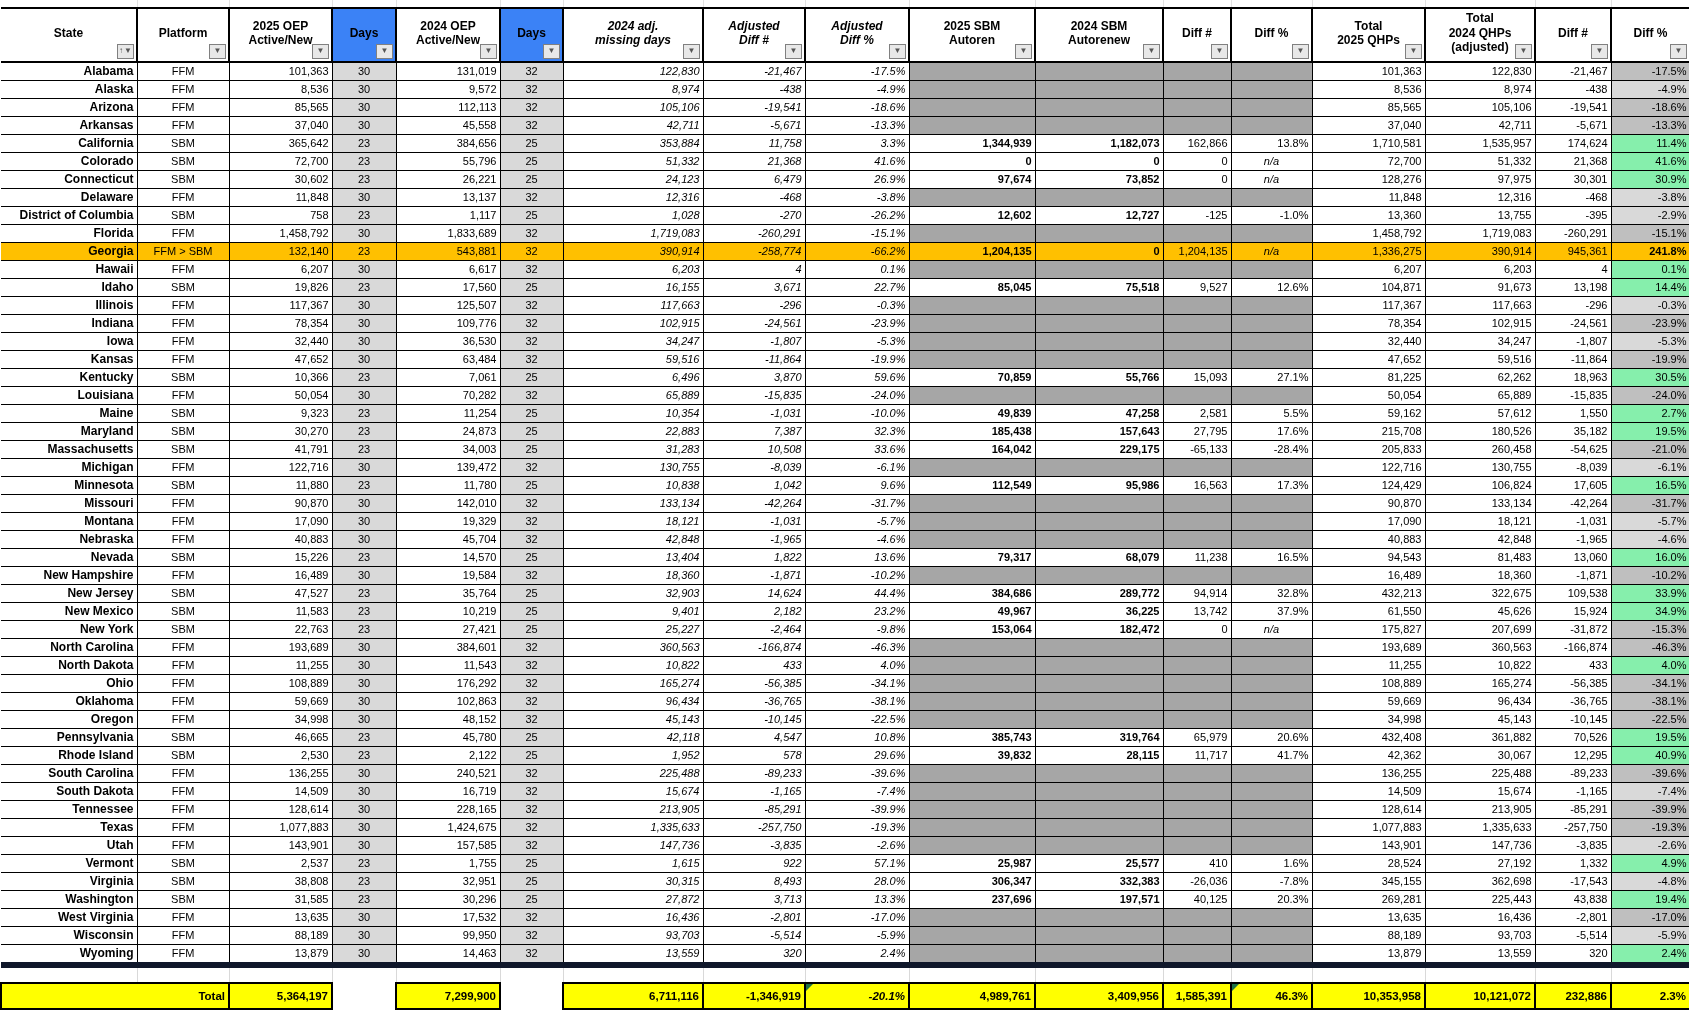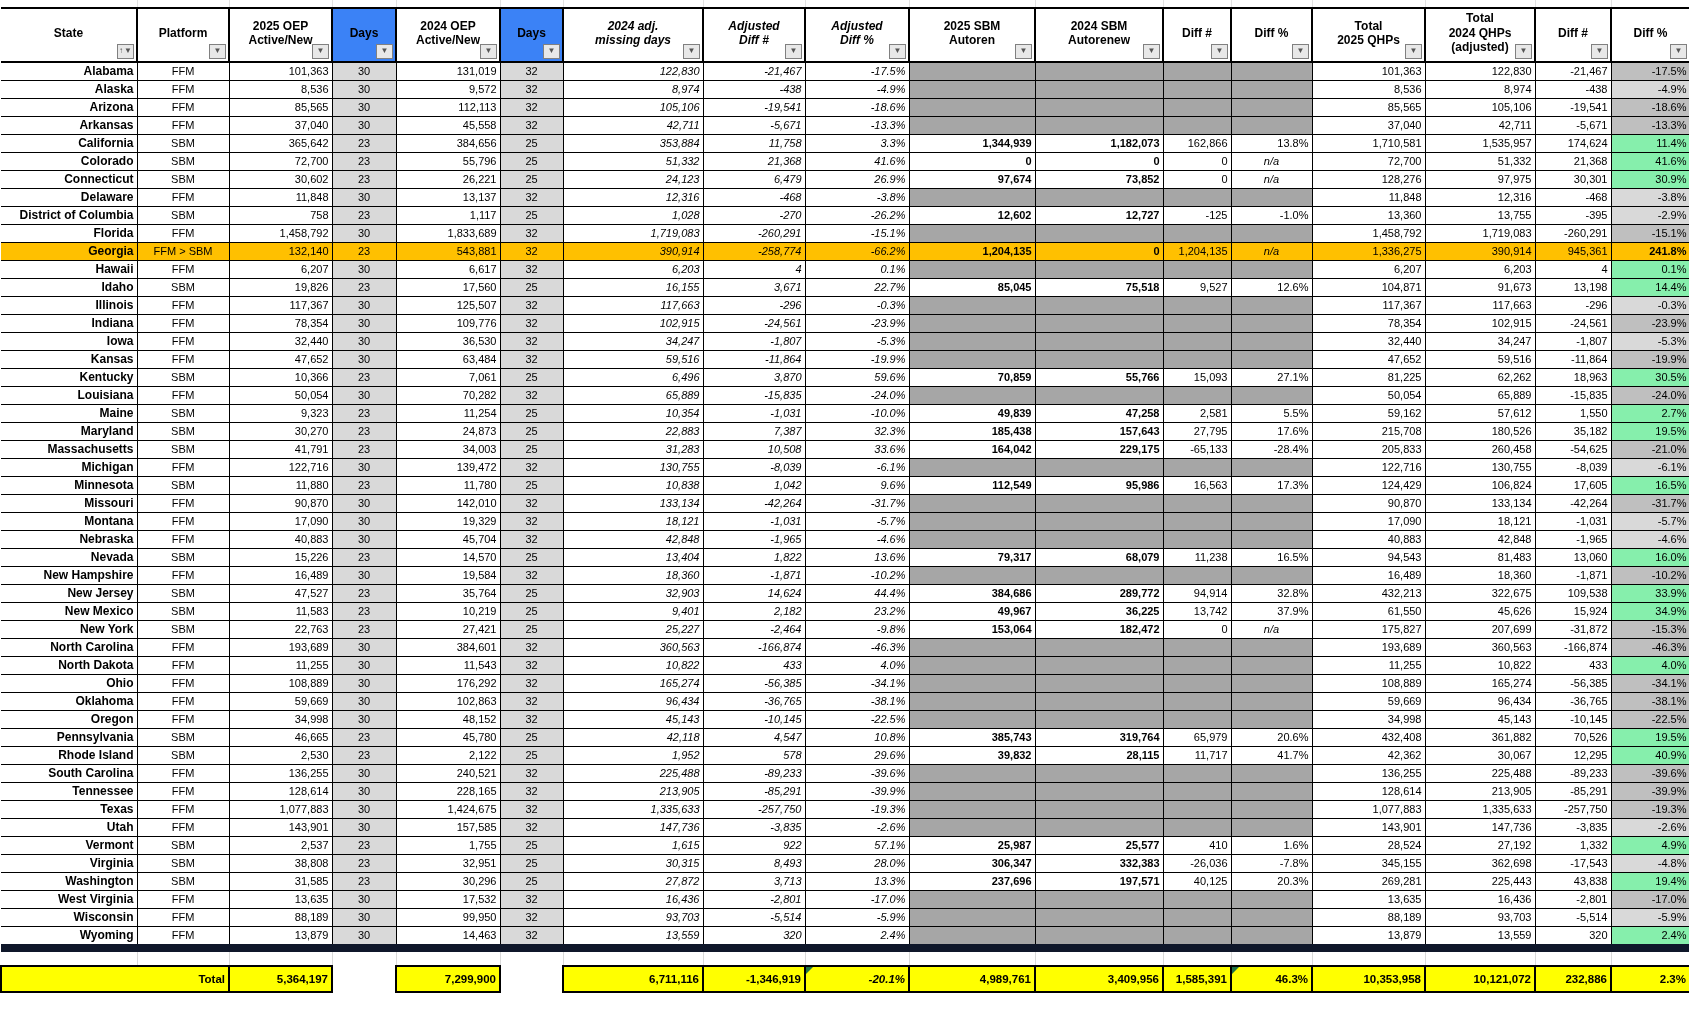--- a/index.html
+++ b/index.html
@@ -34,21 +34,21 @@
   td.days{text-align:center;background:#d9d9d9;}
   td.ital{font-style:italic;}
   td.boldn{font-weight:bold;}
   td.filler{background:#a6a6a6;}
   td.na{text-align:center;font-style:italic;margin-left:20px;}
   td.pos{background:#86efac;}
   td.negd{background:#bfbfbf;}
   td.negl{background:#d9d9d9;}
   tr.hl td{background:#ffc000 !important;}
   tr.hl td.diffp{font-weight:bold;}
-  tr.last td{border-bottom:8px solid #0f172a;}
+  tr.last td{border-bottom:6px solid #0f172a;}
   
   tr.spacer td{border:none;border-right:1px solid #d9d9d9;height:18px;background:#fff;}
   
   tr.total td{height:25px;line-height:24px;font-weight:bold;font-size:11.5px;text-align:right;padding:0 3px;}
   tr.total td.tbox{background:#ffff00;border:2px solid #000;}
   tr.total td.gap{background:#fff;border:none;}
   tr.total td.titalic{font-style:italic;}
   td.tri{position:relative;}
   td.tri::before{
     content:'';position:absolute;left:0;top:0;width:0;height:0;
@@ -883,20 +883,39 @@
         <td class="boldn filler"></td>
         <td class="boldn filler"></td>
         <td class="num filler"></td>
         <td class="midp filler"></td>
         <td class="num">136,255</td>
         <td class="num">225,488</td>
         <td class="num">-89,233</td>
         <td class="diffp negd">-39.6%</td>
       </tr>
       <tr>
+        <td class="state">South Dakota</td>
+        <td class="plat">FFM</td>
+        <td class="num">14,509</td>
+        <td class="days">30</td>
+        <td class="num">16,719</td>
+        <td class="days">32</td>
+        <td class="ital">15,674</td>
+        <td class="ital">-1,165</td>
+        <td class="ital">-7.4%</td>
+        <td class="boldn filler"></td>
+        <td class="boldn filler"></td>
+        <td class="num filler"></td>
+        <td class="midp filler"></td>
+        <td class="num">14,509</td>
+        <td class="num">15,674</td>
+        <td class="num">-1,165</td>
+        <td class="diffp negl">-7.4%</td>
+      </tr>
+      <tr>
         <td class="state">Tennessee</td>
         <td class="plat">FFM</td>
         <td class="num">128,614</td>
         <td class="days">30</td>
         <td class="num">228,165</td>
         <td class="days">32</td>
         <td class="ital">213,905</td>
         <td class="ital">-85,291</td>
         <td class="ital">-39.9%</td>
         <td class="boldn filler"></td>

